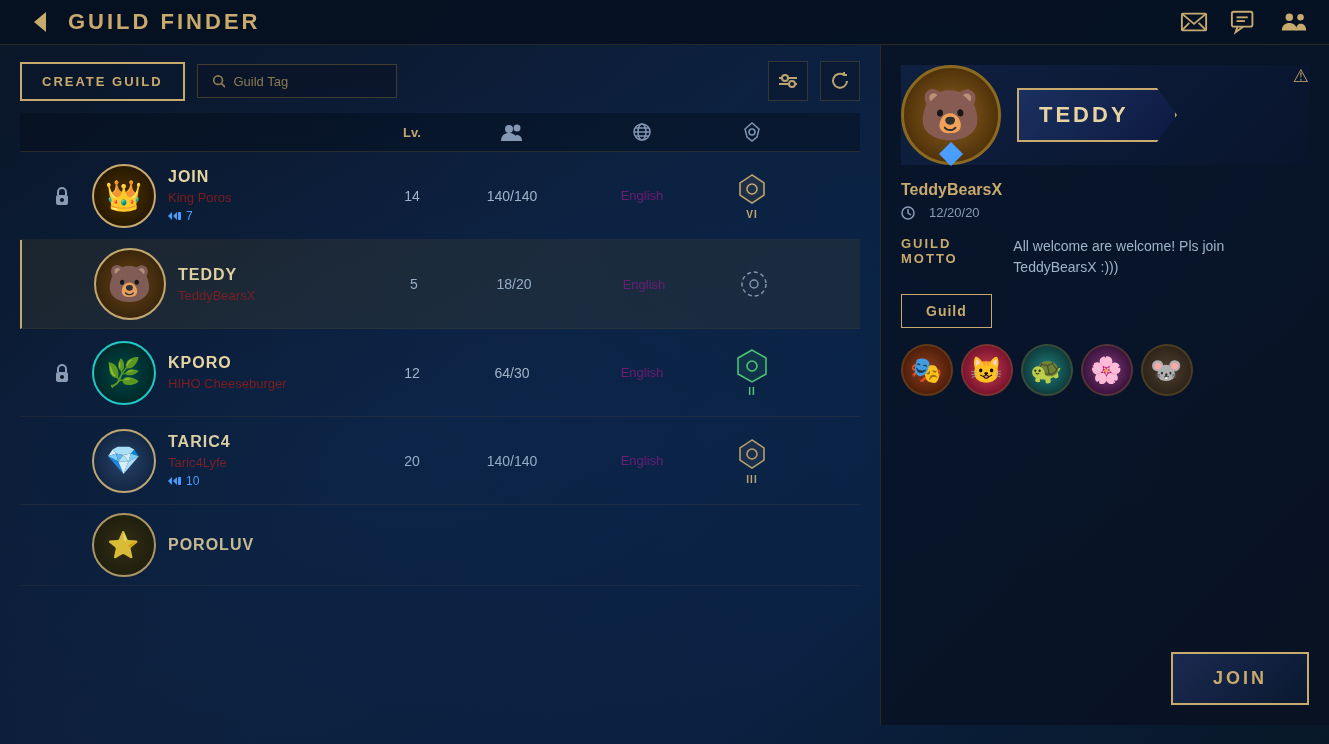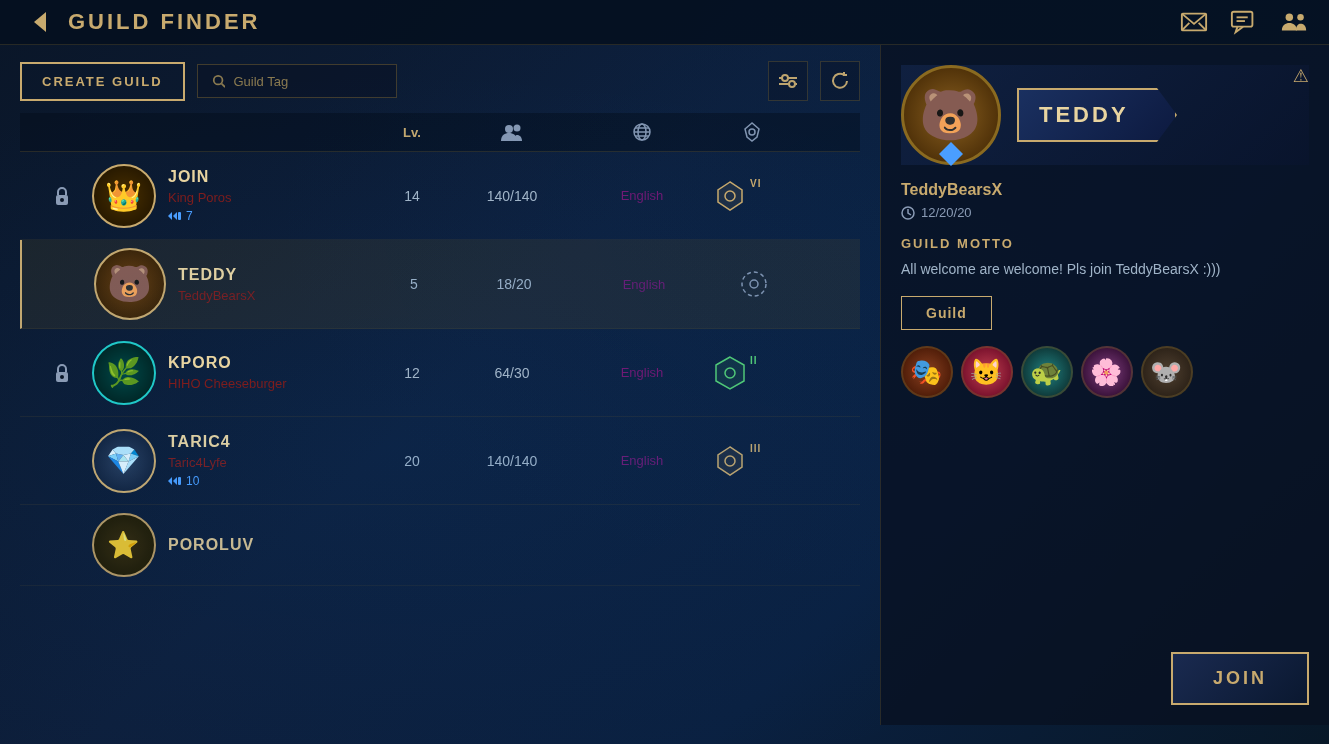--- a/index.html
+++ b/index.html
@@ -332,34 +332,34 @@
       color: #c8aa6e;
       font-size: 16px;
       font-weight: 600;
     }
 
     .guild-date {
       color: #8a9bb5;
       font-size: 13px;
       display: flex;
       align-items: flex-end;
-      gap: 6px;
+      gap: 14px;
     }
 
     .warning-icon {
       color: #c8aa6e;
       font-size: 18px;
       margin-left: auto;
       align-self: flex-start;
     }
 
     
     .motto-section {
       display: flex;
-      flex-direction: column;
+      flex-direction: row;
       gap: 8px;
     }
 
     .motto-label {
       color: #c8aa6e;
       font-size: 13px;
       font-weight: 800;
       letter-spacing: 2px;
     }
 
@@ -412,22 +412,22 @@
       letter-spacing: 3px;
       padding: 14px 40px;
       cursor: pointer;
       align-self: flex-end;
       margin-top: auto;
       text-transform: uppercase;
     }
 
     .rank-badge {
       display: flex;
-      flex-direction: row;
-      align-items: flex-start;
+      flex-direction: column;
+      align-items: center;
       gap: 2px;
     }
 
     .rank-num {
       color: #c8aa6e;
       font-size: 10px;
       font-weight: 700;
       letter-spacing: 1px;
     }
   </style>

